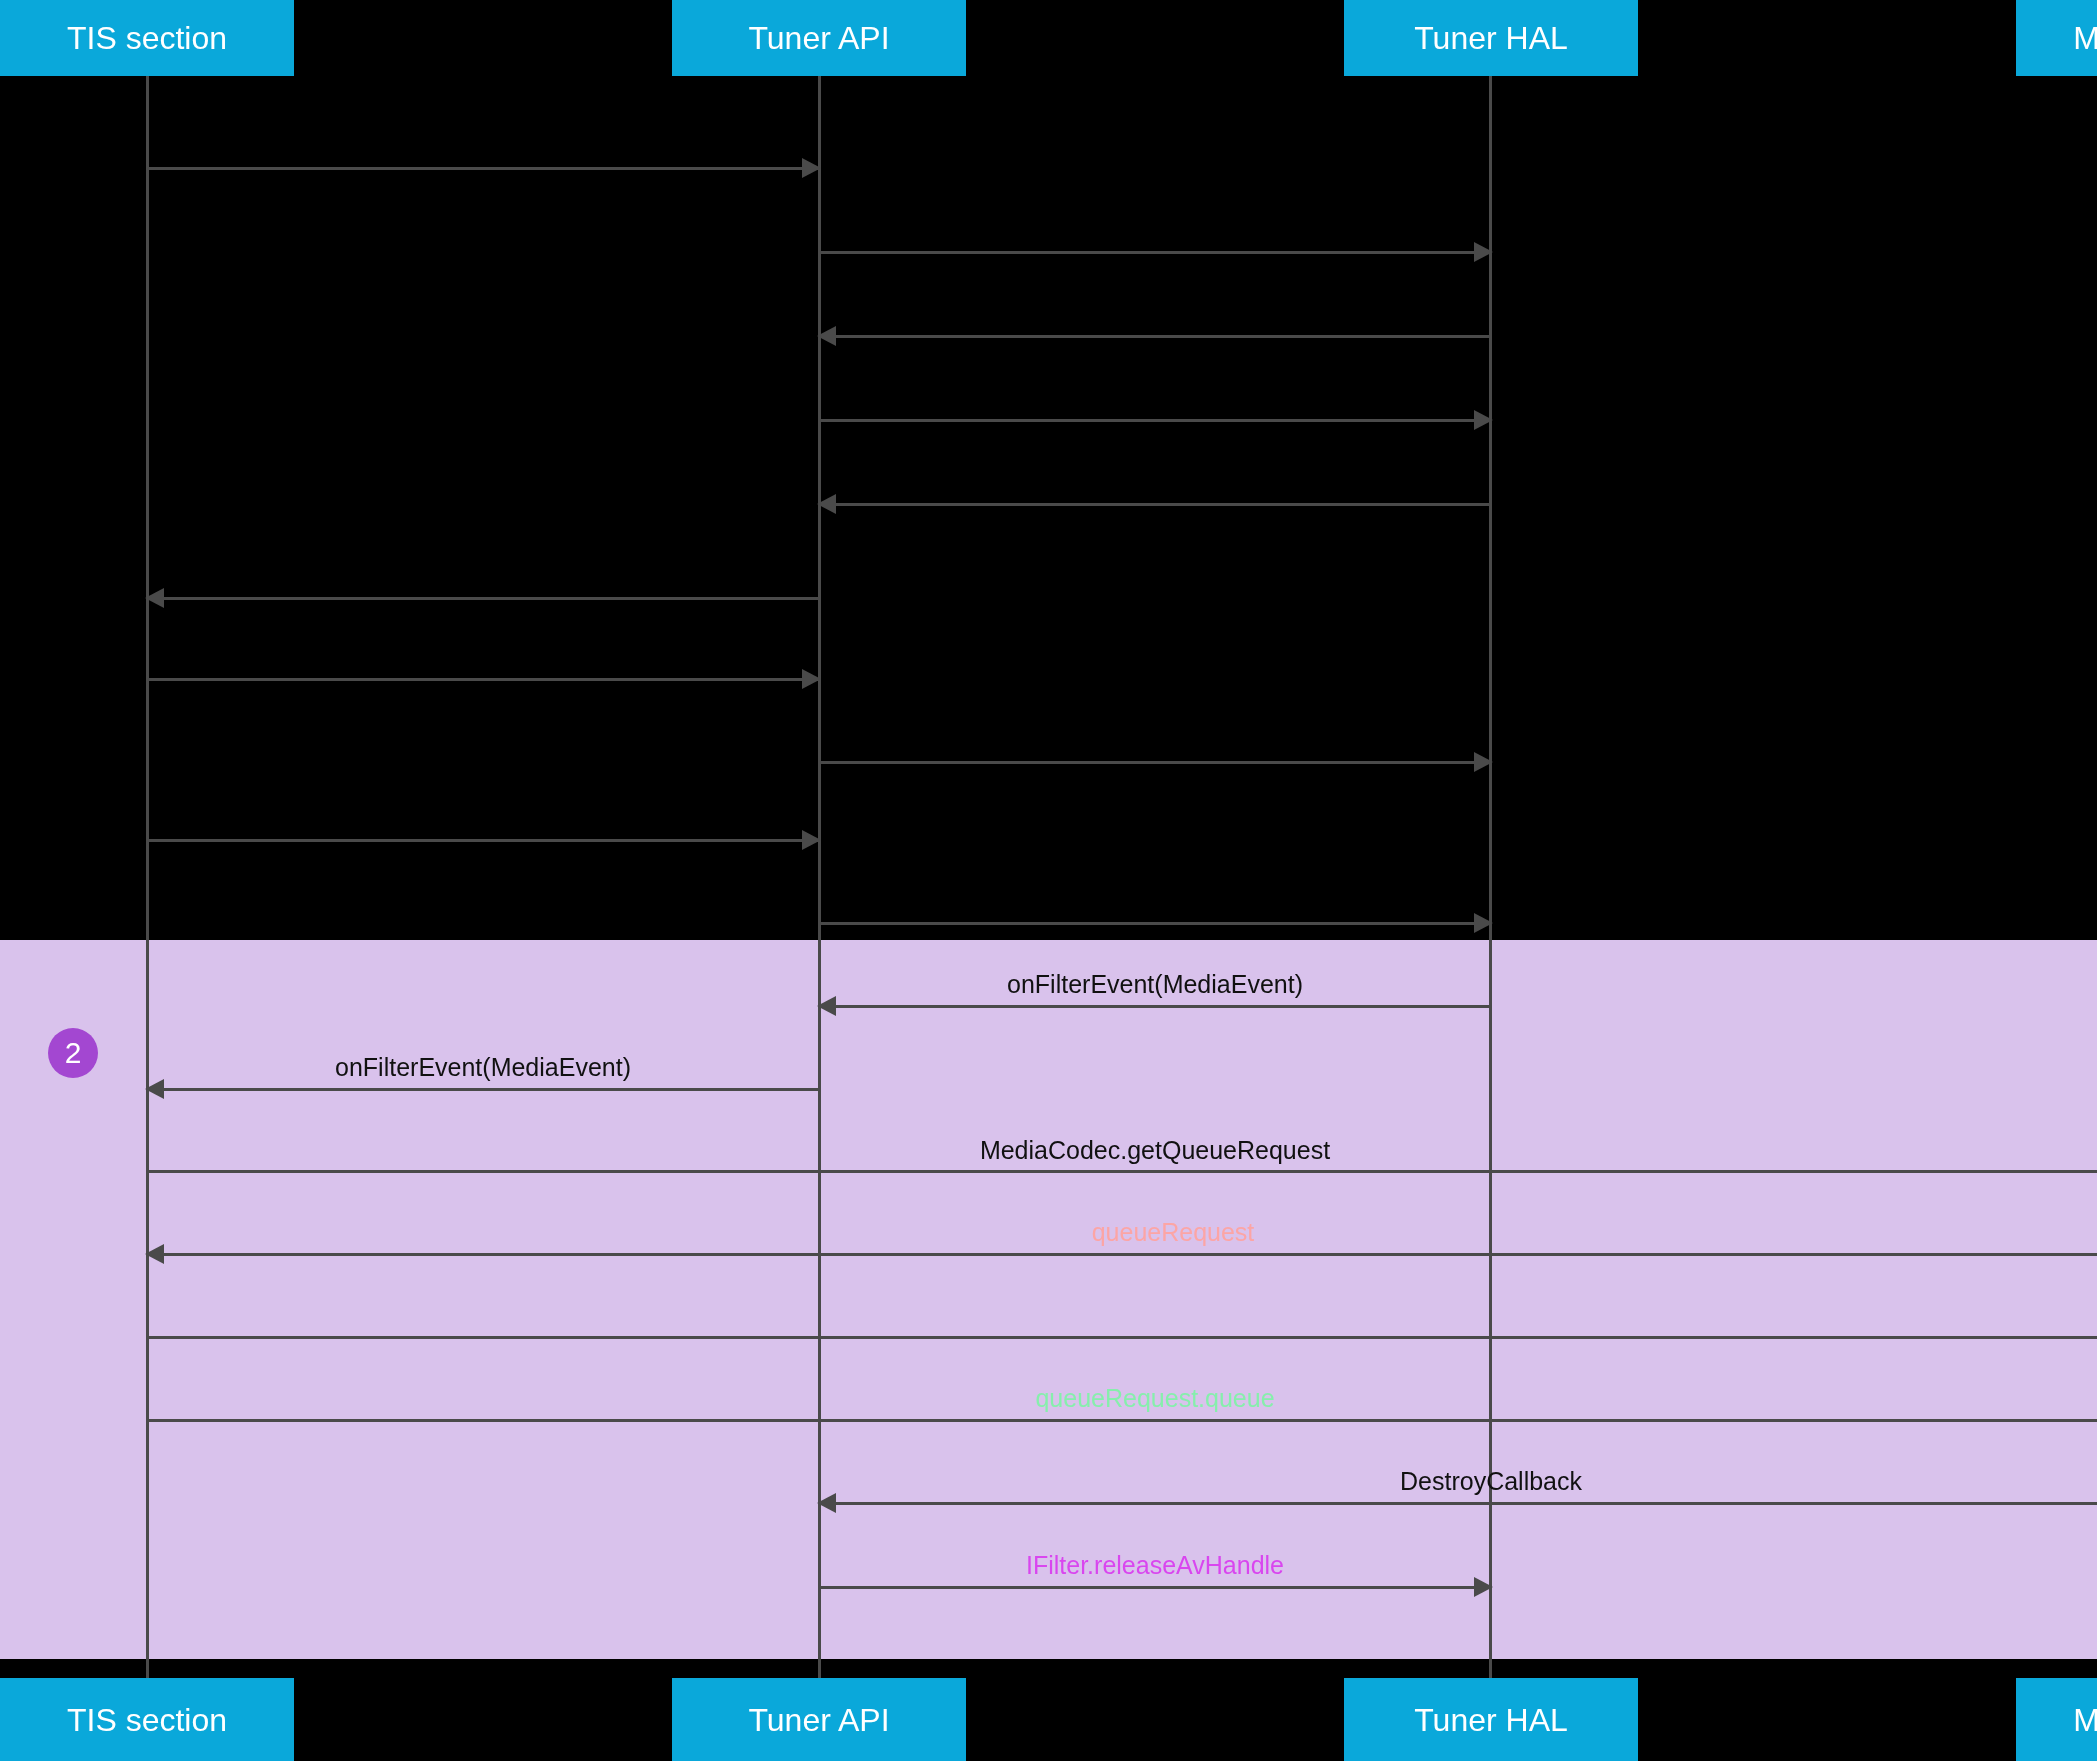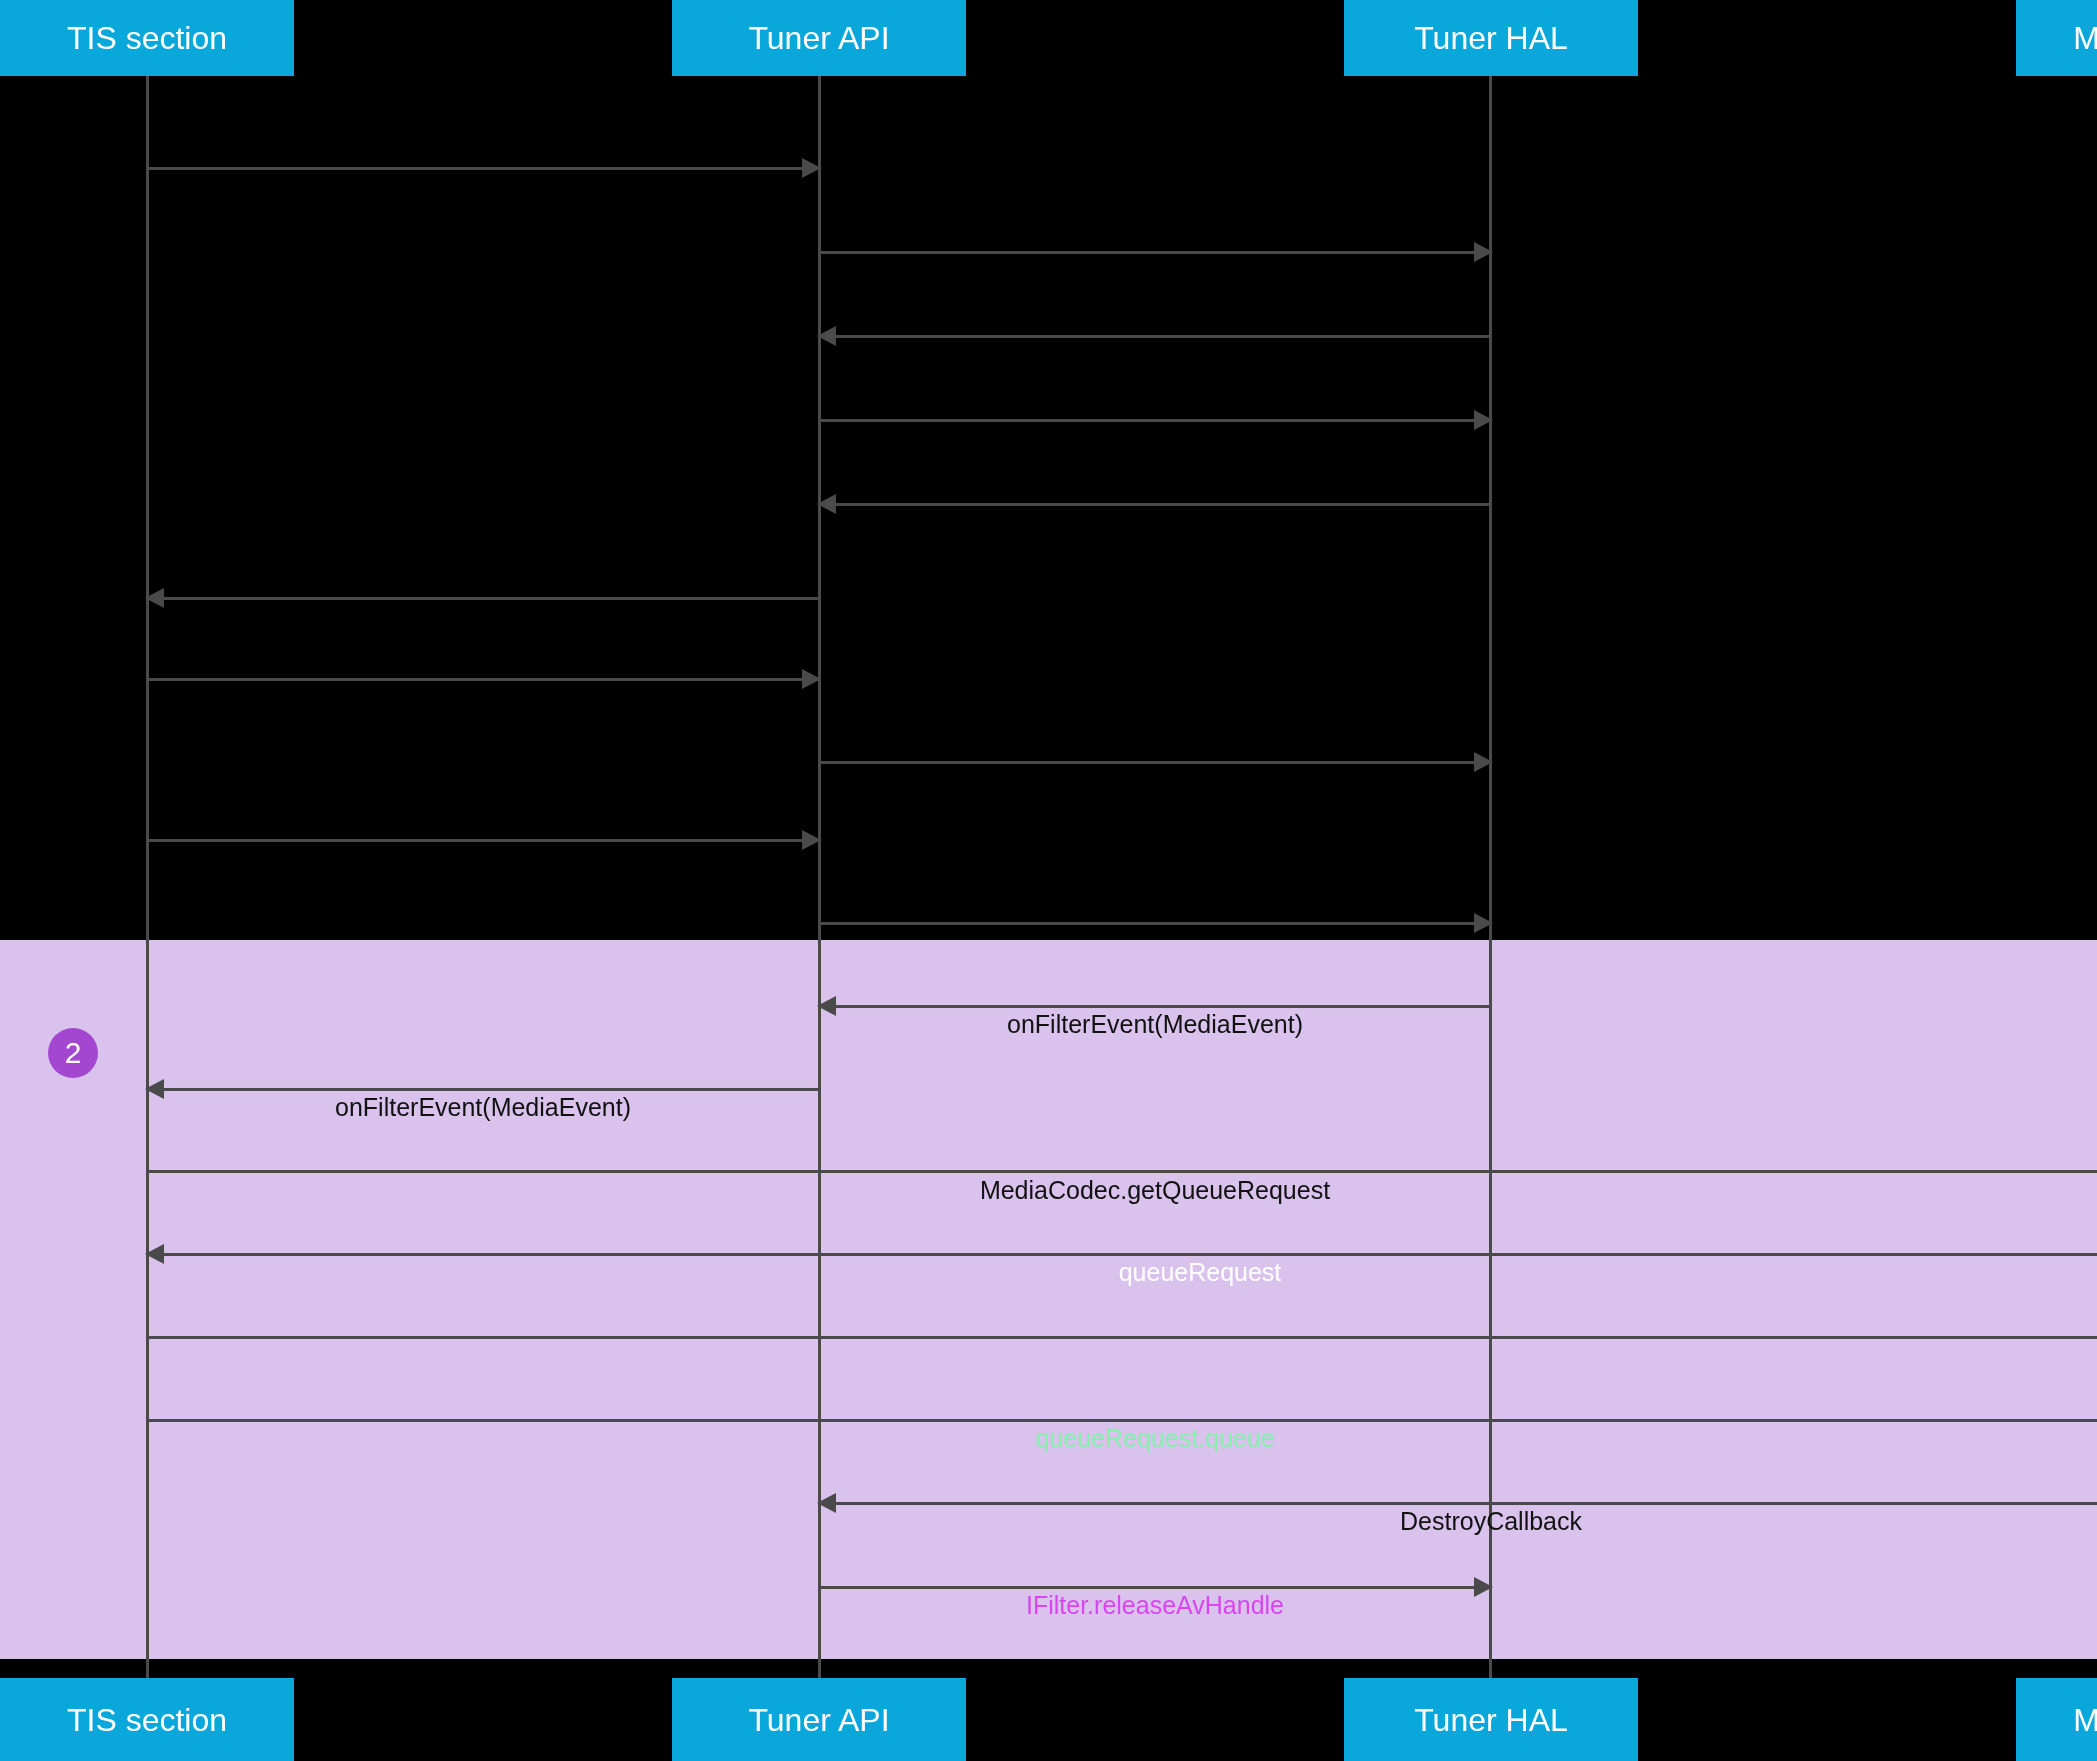--- a/index.html
+++ b/index.html
@@ -10,21 +10,21 @@
   .actorbox{position:absolute;background:#0aa8da;color:#fff;display:flex;
             align-items:center;justify-content:center;font-size:32px;
             font-family:"Liberation Sans",sans-serif;}
   .msg{position:absolute;height:0;}
   .msg .line{position:absolute;left:0;top:0;height:2.9px;background:#4a4a4a;width:100%;}
   .msg .head{position:absolute;top:-8.8px;width:0;height:0;
              border-top:10px solid transparent;border-bottom:10px solid transparent;}
   .msg.r .head{right:-1.7px;border-left:19.3px solid #4a4a4a;}
   .msg.l .head{left:-1.7px;border-right:19.3px solid #4a4a4a;}
   .msglabel{position:absolute;text-align:right;font-size:25px;color:#111;
-            white-space:nowrap;transform:translate(-50%,-100%);margin-top:40px;}
+            white-space:nowrap;transform:translate(-50%,-100%);}
   .badge{position:absolute;border-radius:50%;background:#a347d1;color:#fff;
          display:flex;align-items:center;justify-content:center;font-size:30px;}
 </style>
 </head>
 <body>
 
 <div id="stage">
     <div class="band" style="top: 940px; height: 719px; width: 2200px; background: rgb(217, 194, 236);"></div>
     <div class="lifeline" style="left: 146px; top: 76px; height: 1602px; background: rgb(74, 74, 74);"></div>
     <div class="lifeline" style="left: 818px; top: 76px; height: 1602px; background: rgb(74, 74, 74);"></div>
@@ -80,21 +80,21 @@
     </div>
     <div class="msglabel" style="left: 483px; top: 1082px; color: rgb(17, 17, 17);">onFilterEvent(MediaEvent)</div>
     <div class="msg r" style="left: 147px; top: 1170px; width: 2016px;">
       <div class="line" style="background: rgb(74, 74, 74);"></div>
     </div>
     <div class="msglabel" style="left: 1155px; top: 1165px; color: rgb(17, 17, 17);">MediaCodec.getQueueRequest</div>
     <div class="msg l" style="left: 147px; top: 1253px; width: 2016px;">
       <div class="line" style="background: rgb(74, 74, 74);"></div>
       <div class="head"></div>
     </div>
-    <div class="msglabel" style="left: 1200px; top: 1247px; color: #ffffff;">queueRequest</div>
+    <div class="msglabel" style="left: 1173px; top: 1247px; color: #fca5a5;">queueRequest</div>
     <div class="msg r" style="left: 147px; top: 1336px; width: 2016px;">
       <div class="line" style="background: rgb(74, 74, 74);"></div>
     </div>
     <div class="msg r" style="left: 147px; top: 1419px; width: 2016px;">
       <div class="line" style="background: rgb(74, 74, 74);"></div>
     </div>
     <div class="msglabel" style="left: 1155px; top: 1413px; color: #86efac;">queueRequest.queue</div>
     <div class="msg l" style="left: 819px; top: 1502px; width: 1344px;">
       <div class="line" style="background: rgb(74, 74, 74);"></div>
       <div class="head"></div>

